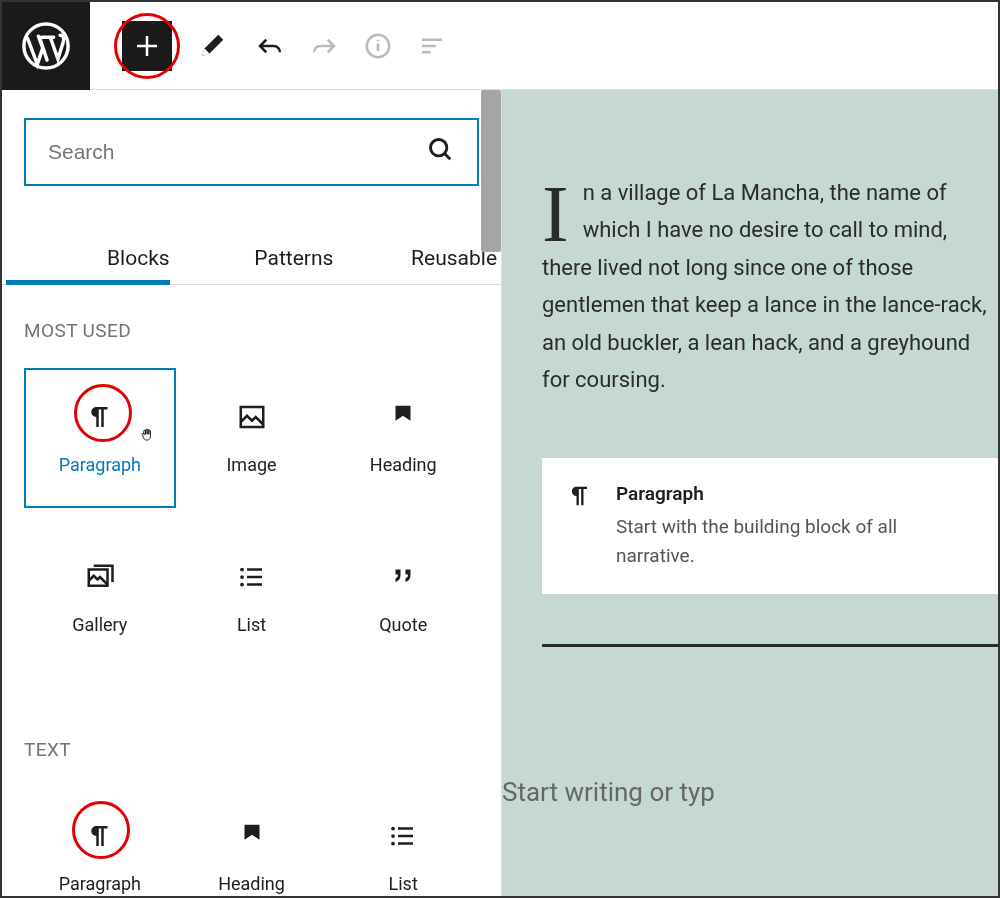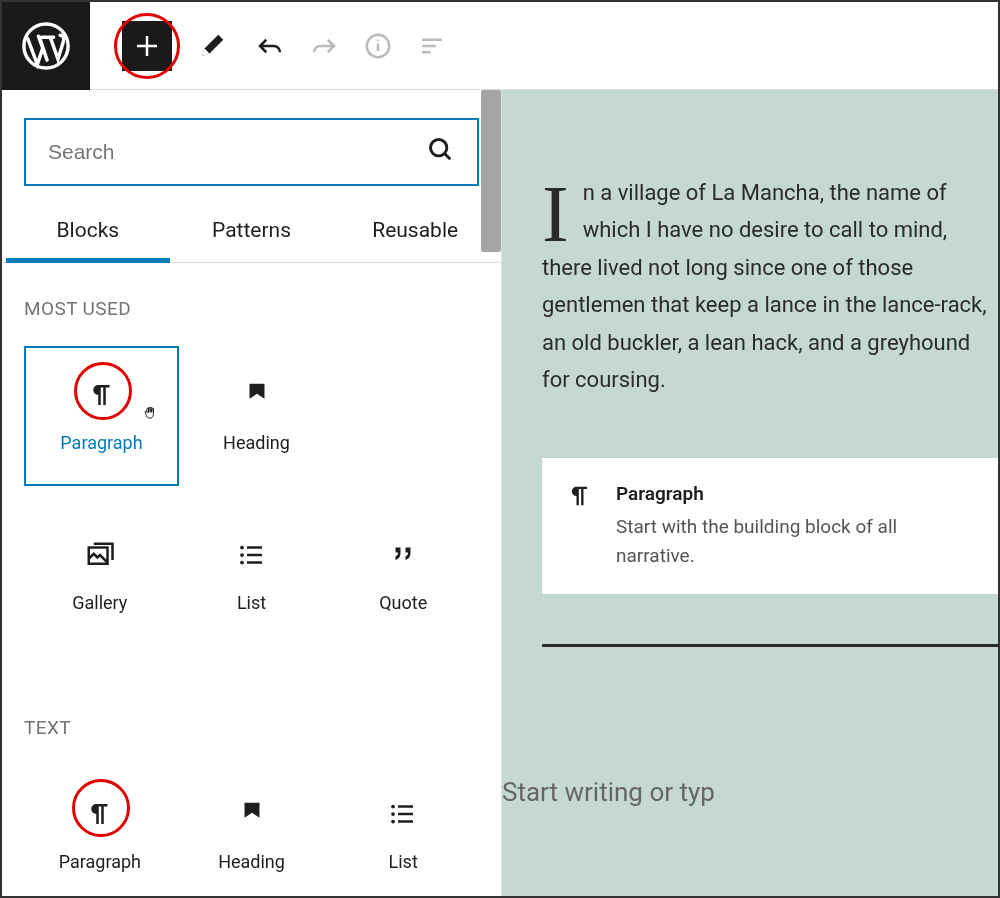--- a/index.html
+++ b/index.html
@@ -21,21 +21,21 @@
   
   .inserter { width: 500px; height: 100%; border-right: 1px solid #ddd; position: relative; overflow: hidden; padding-top:6px;}
   .scrollbar-track { position: absolute; right: 0; top: 0; width: 20px; height: 162px; background: #a5a5a5; border-radius: 2px; }
   .search-wrap { padding: 22px 22px 0 22px; }
   .search-box { border: 2px solid #007cba; height: 68px; display: flex; align-items: center; padding: 0 22px; }
   .search-box input { border: none; outline: none; font-size: 21px; color: #757575; flex: 1; background: transparent; }
   .search-box input::placeholder { color: #757575; }
   .search-icon svg { width: 28px; height: 28px; }
 
   .tabs { display: flex; padding: 32px 4px 0 4px; border-bottom: 1px solid #ddd; }
-  .tab { flex: 1; text-align: center; font-size: 21px; color: #1e1e1e; padding-bottom: 20px; cursor: pointer; font-weight:400;}
+  .tab { flex: 1; text-align: right; font-size: 21px; color: #1e1e1e; padding-bottom: 14px; cursor: pointer; font-weight:400;margin-top:28px;}
   .tab.active { position: relative; }
   .tab.active::after { content: ''; position: absolute; bottom: -1px; left: 0; width: 100%; height: 5px; background: #007cba; }
 
   .section-label { font-size: 19px; color: #757575; padding: 34px 12px 16px 22px; letter-spacing: 0.4px; }
 
   .block-grid { display: flex; padding: 10px 22px 10px 22px; gap: 0; }
   .block-item { width: 155px; height: 140px; display: flex; flex-direction: column; align-items: center; justify-content: center; gap: 22px; cursor: pointer; position: relative; }
   .block-item.selected { border: 2px solid #007cba; }
   .block-item.selected .block-label { color: #007cba; }
   .block-icon { width: 30px; height: 30px; display: flex; align-items: center; justify-content: center; position: relative; }
@@ -137,20 +137,29 @@
         <span class="block-icon">
           <svg viewBox="0 0 24 24">
               <path d="M10 4h8v2h-3v14h-2V6h-2v14H9V12a4 4 0 010-8z" fill="#1e1e1e"></path>
             </svg>
         </span>
         <span class="block-label">Paragraph</span>
       </div>
       <div class="block-item">
         <span class="block-icon">
           <svg viewBox="0 0 24 24">
+              <rect x="3" y="4" width="18" height="16" stroke="#1e1e1e" stroke-width="2" fill="none"></rect>
+              <path d="M3 16l5-5 4 4 3-3 6 6" stroke="#1e1e1e" stroke-width="2" fill="none"></path>
+            </svg>
+        </span>
+        <span class="block-label">Image</span>
+      </div>
+      <div class="block-item">
+        <span class="block-icon">
+          <svg viewBox="0 0 24 24">
               <path d="M6 3h12v12l-6-4-6 4V3z" fill="#1e1e1e"></path>
             </svg>
         </span>
         <span class="block-label">Heading</span>
       </div>
     </div>
 
     <div class="block-grid">
       <div class="block-item">
         <span class="block-icon">

